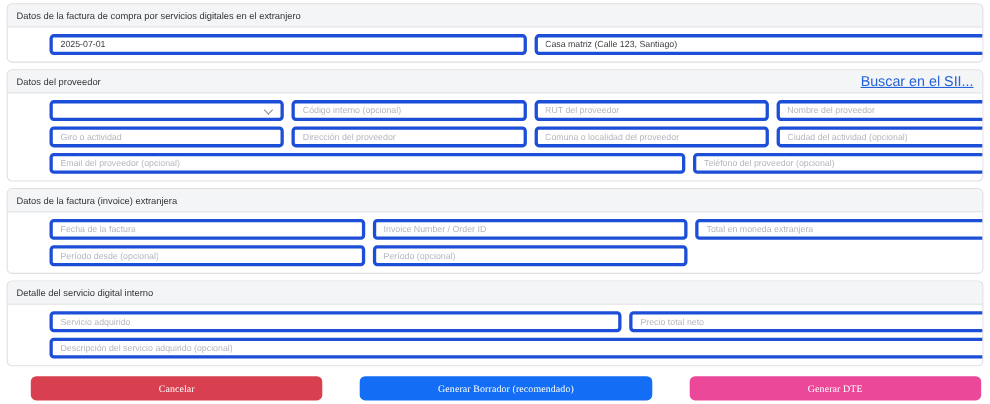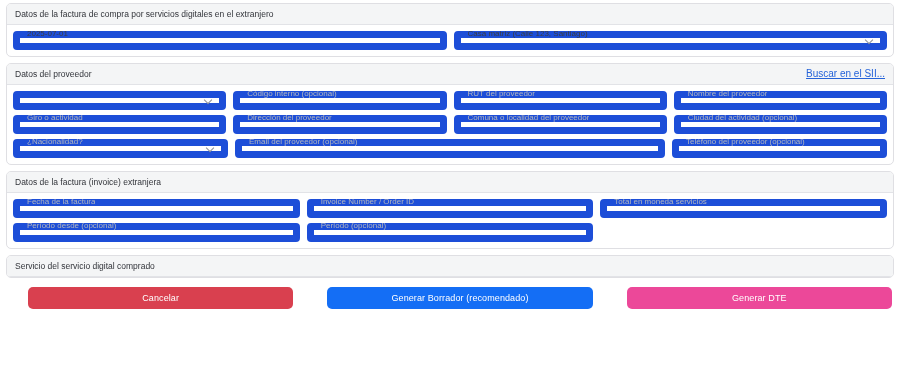--- a/index.html
+++ b/index.html
@@ -28,21 +28,21 @@
     padding: 4px 8px 4px 8px;
     font-size: 8.5px;
     color: #32343a;
     line-height: 12px;
     display: flex;
     align-items: center;
     justify-content: space-between;
   }
   .card-header-title { font-size: 8.5px; color: #32343a; }
   .header-link {
-    font-size: 10px;
+    font-size: 13px;
     color: #2563d9;
     text-decoration: underline;
     cursor: pointer;
     white-space: nowrap;
   }
   .card-body {
     padding: 6px 6px 6px 6px;
     display: flex;
     flex-direction: column;
     gap: 5px;
@@ -51,30 +51,31 @@
     display: flex;
     gap: 7px;
   }
   .col { flex: 1 1 0; min-width: 0; }
   .col-2 { flex: 2 1 0; min-width: 0; }
   .col-3 { flex: 3 1 0; min-width: 0; }
   .spacer { flex: 1 1 0; }
 
   .field {
     height: 19px;
-    border: 7px solid #1d4ed8;
+    border: 3px solid #1d4ed8;
     border-radius: 4px;
     background: #ffffff;
     display: flex;
-    align-items: flex-end;
+    align-items: center;
     padding: 0 7px;
     font-size: 8px;
     line-height: 19px;
     width: 100%;
     position: relative;
+    margin-left: 32px;
   }
   .field .ph { color: #b3b6bd; font-size: 8px; white-space: nowrap; overflow: hidden; }
   .field .val { color: #3a3c42; font-size: 8px; white-space: nowrap; overflow: hidden; }
   .select .caret {
     position: absolute;
     right: 8px;
     top: 50%;
     width: 6px; height: 6px;
     margin-top: -4px;
     border-right: 1.2px solid #8d9098;
@@ -88,21 +89,21 @@
     gap: 14px;
     padding: 3px 2px 0 2px;
   }
   .btn {
     flex: 1 1 0;
     height: 22px;
     border: none;
     border-radius: 5px;
     color: #ffffff;
     font-size: 9px;
-    font-family: Liberation Sans, sans-serif;
+    font-family: Liberation Serif, serif;
     display: flex;
     align-items: center;
     justify-content: center;
     cursor: pointer;
     letter-spacing: 0.1px;
     margin-left: 20px;
   }
   .btn-cancel  { background: #d9404f; }
   .btn-draft   { background: #146ef5; text-align: right; }
   .btn-dte     { background: #ec4899; }
@@ -180,26 +181,20 @@
           </div>
         </div>
         <div class="col">
           <div class="field">
             <span class="ph">Ciudad del actividad (opcional)</span>
           </div>
         </div>
       </div>
 
       <div class="row">
-        <div class="col">
-          <div class="field select">
-            <span class="ph">¿Nacionalidad?</span>
-            <span class="caret"></span>
-          </div>
-        </div>
         <div class="col-2">
           <div class="field">
             <span class="ph">Email del proveedor (opcional)</span>
           </div>
         </div>
         <div class="col">
           <div class="field">
             <span class="ph">Teléfono del proveedor (opcional)</span>
           </div>
         </div>
@@ -220,21 +215,21 @@
             <span class="ph">Fecha de la factura</span>
           </div>
         </div>
         <div class="col">
           <div class="field">
             <span class="ph">Invoice Number / Order ID</span>
           </div>
         </div>
         <div class="col">
           <div class="field">
-            <span class="ph">Total en moneda servicios</span>
+            <span class="ph">Total en moneda extranjera</span>
           </div>
         </div>
       </div>
 
       <div class="row">
         <div class="col">
           <div class="field">
             <span class="ph">Período desde (opcional)</span>
           </div>
         </div>
@@ -244,21 +239,45 @@
           </div>
         </div>
         <div class="spacer"></div>
       </div>
 
     </div>
   </div>
 
   <div class="card">
     <div class="card-header">
-      <span class="card-header-title">Servicio del servicio digital comprado</span>
+      <span class="card-header-title">Detalle del servicio digital interno</span>
+    </div>
+    <div class="card-body">
+
+      <div class="row">
+        <div class="col-3">
+          <div class="field">
+            <span class="ph">Servicio adquirido</span>
+          </div>
+        </div>
+        <div class="col-2">
+          <div class="field">
+            <span class="ph">Precio total neto</span>
+          </div>
+        </div>
+      </div>
+
+      <div class="row">
+        <div class="col">
+          <div class="field">
+            <span class="ph">Descripción del servicio adquirido (opcional)</span>
+          </div>
+        </div>
+      </div>
+
     </div>
   </div>
 
   <div class="actions">
     <button class="btn btn-cancel">Cancelar</button>
     <button class="btn btn-draft">Generar Borrador (recomendado)</button>
     <button class="btn btn-dte">Generar DTE</button>
   </div>
 
 </div>

